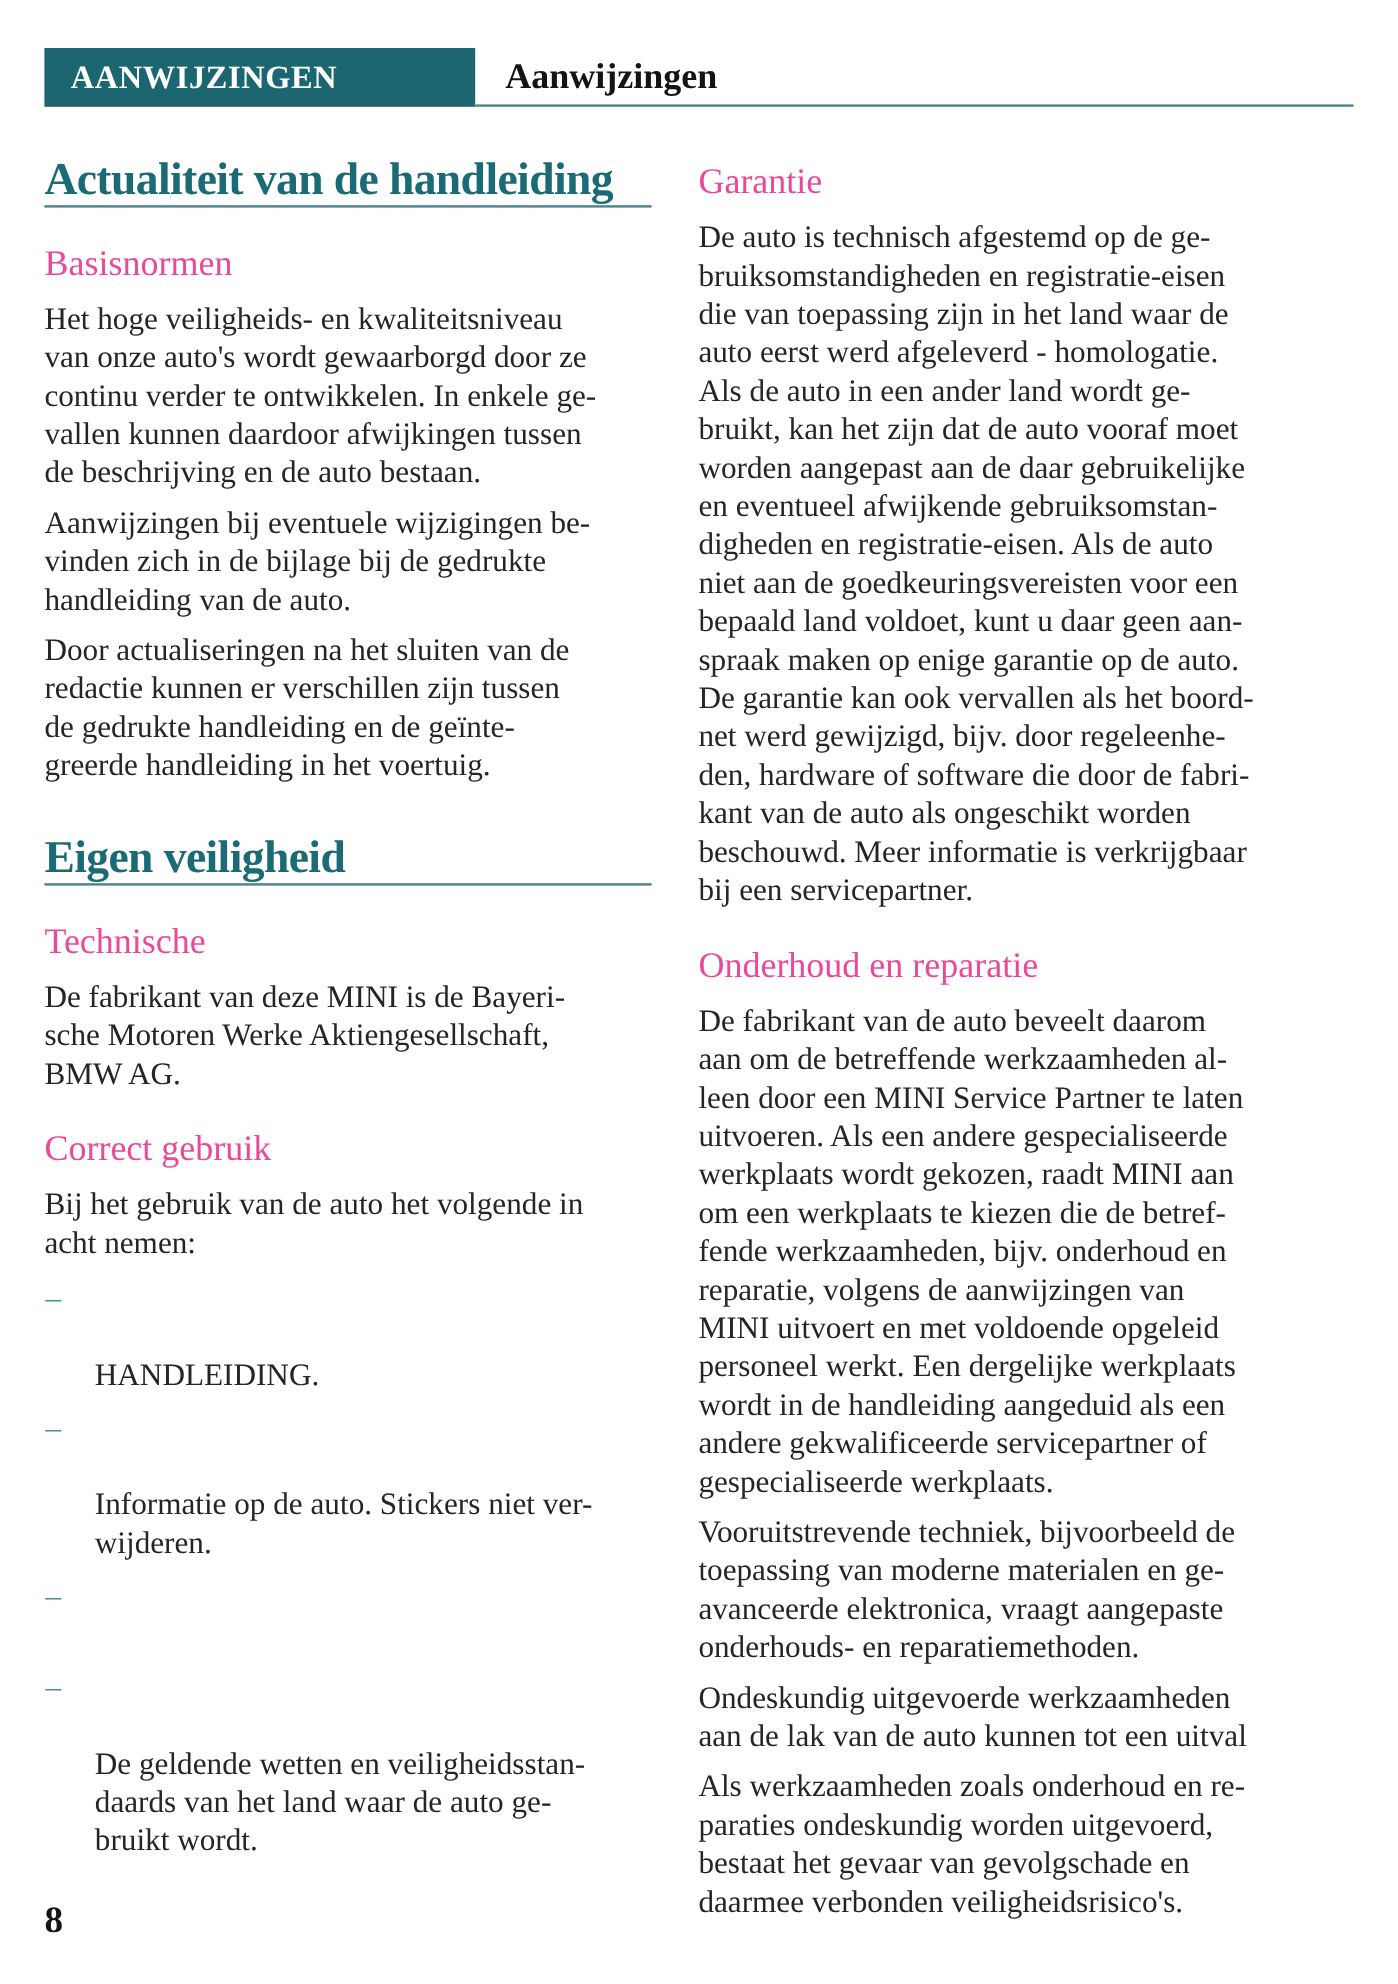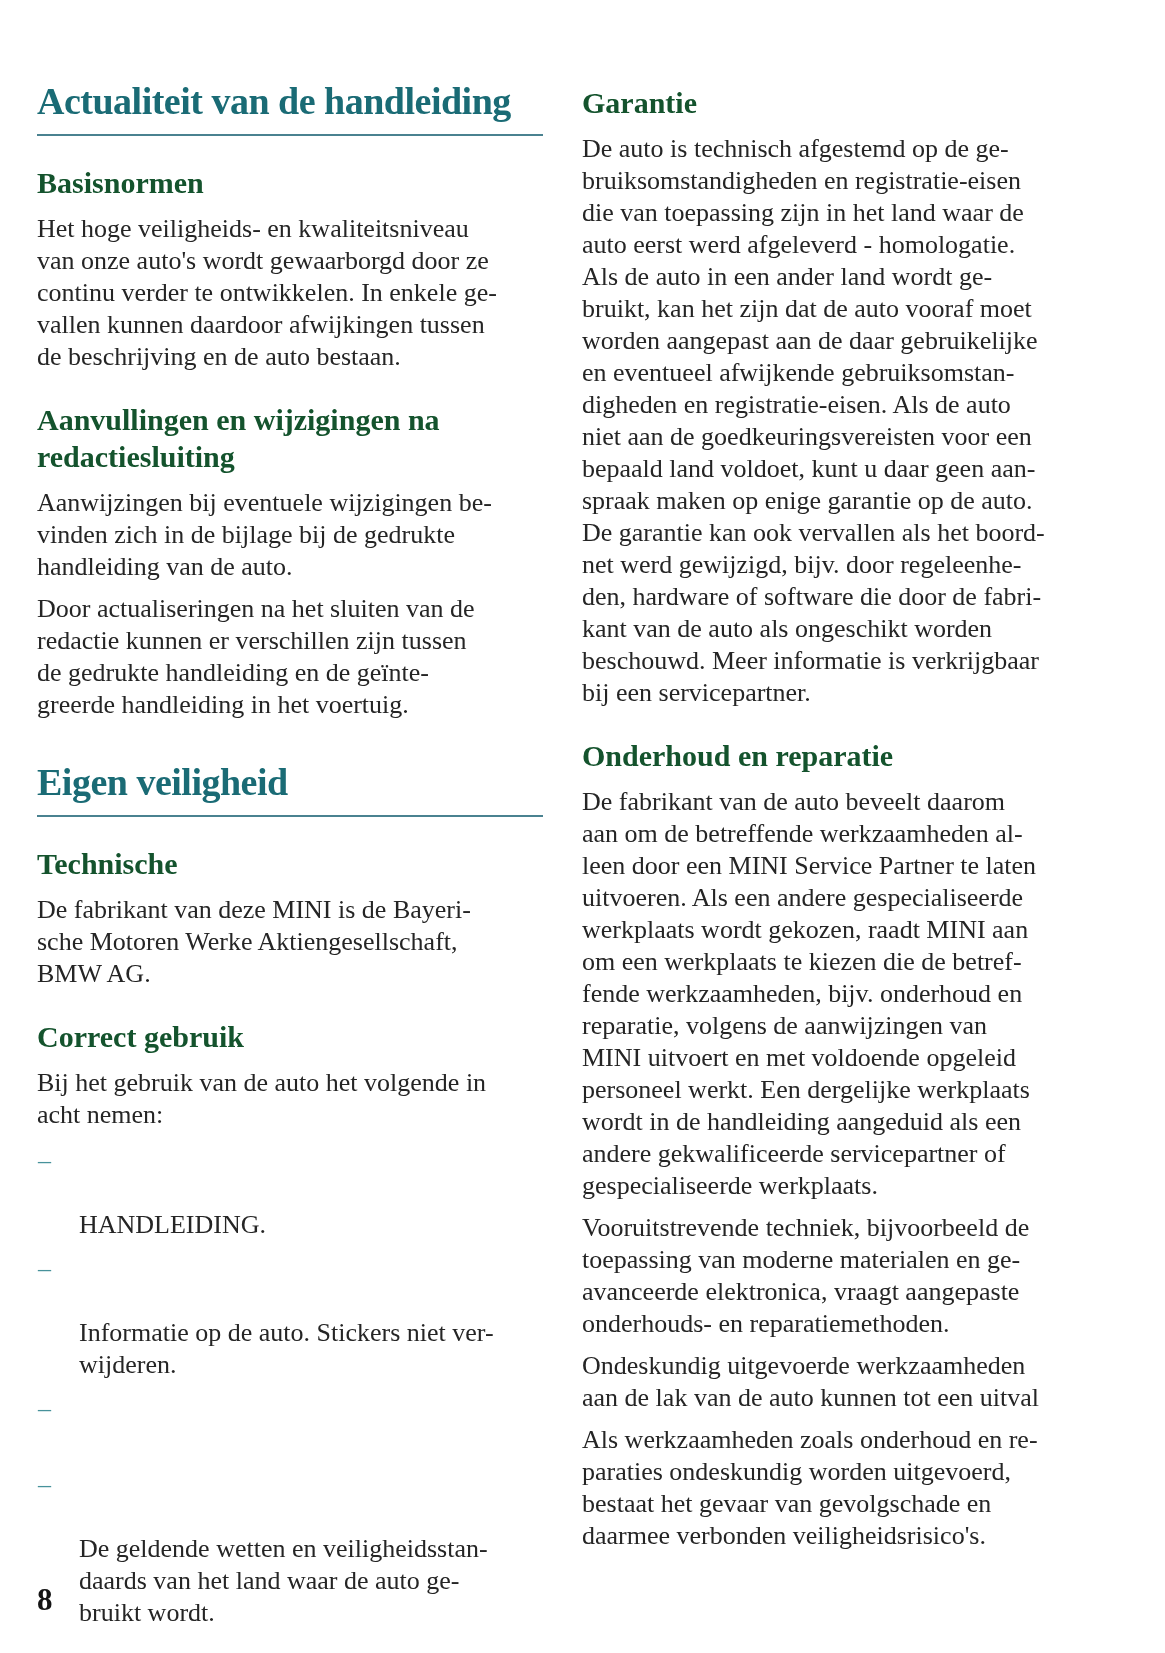--- a/index.html
+++ b/index.html
@@ -28,30 +28,30 @@
   }
   .hdr-rest span { color: #141414; font-weight: bold; font-size: 30px; }
 
   
   .columns { display: flex; margin-top: 40px; }
   .col-left  { width: 506px; margin-right: 39px; flex: none; }
   .col-right { width: 486px; flex: none; }
 
   .title-block {
     border-bottom: 2px solid #4A8290;
-    padding-bottom: 12px;
+    padding-bottom: 0;
   }
   .title-block.second { margin-top: 40px; }
   h1 {
     font-size: 38px; line-height: 42px; font-weight: bold;
     color: #1A6B75; letter-spacing: -0.5px; white-space: nowrap;
   }
   h2 {
-    font-size: 30px; line-height: 37px; font-weight: bold;
-    color: #14532d; margin: 28px 0 12px 0; white-space: pre-line;
+    font-size: 30px; line-height: 37px; font-weight: normal;
+    color: #ec4899; margin: 28px 0 12px 0; white-space: pre-line;
   }
   .col-right h2.first { margin-top: 4px; }
   p.body {
     font-size: 26px; line-height: 32px;
     margin: 0 0 10px 0; white-space: pre-line;
   }
 
   
   ul.dashlist { list-style: none; margin-top: 14px; }
   ul.dashlist li {
@@ -68,38 +68,44 @@
   .page-number {
     position: absolute; left: 37px; top: 1582px;
     font-size: 31px; font-weight: bold; color: #141414;
   }
 </style>
 </head>
 <body>
 
 <div class="page">
 
+  <div class="header">
+    <div class="hdr-box">
+      <span>AANWIJZINGEN</span>
+    </div>
+    <div class="hdr-rest">
+      <span>Aanwijzingen</span>
+    </div>
+  </div>
 
   <div class="columns">
 
     <div class="col-left">
 
       <div class="title-block">
         <h1>Actualiteit van de handleiding</h1>
       </div>
 
       <h2>Basisnormen</h2>
       <p class="body">Het hoge veiligheids- en kwaliteitsniveau
 van onze auto's wordt gewaarborgd door ze
 continu verder te ontwikkelen. In enkele ge-
 vallen kunnen daardoor afwijkingen tussen
 de beschrijving en de auto bestaan.</p>
 
-      <h2>Aanvullingen en wijzigingen na
-redactiesluiting</h2>
       <p class="body">Aanwijzingen bij eventuele wijzigingen be-
 vinden zich in de bijlage bij de gedrukte
 handleiding van de auto.</p>
       <p class="body">Door actualiseringen na het sluiten van de
 redactie kunnen er verschillen zijn tussen
 de gedrukte handleiding en de geïnte-
 greerde handleiding in het voertuig.</p>
 
       <div class="title-block second">
         <h1>Eigen veiligheid</h1>

